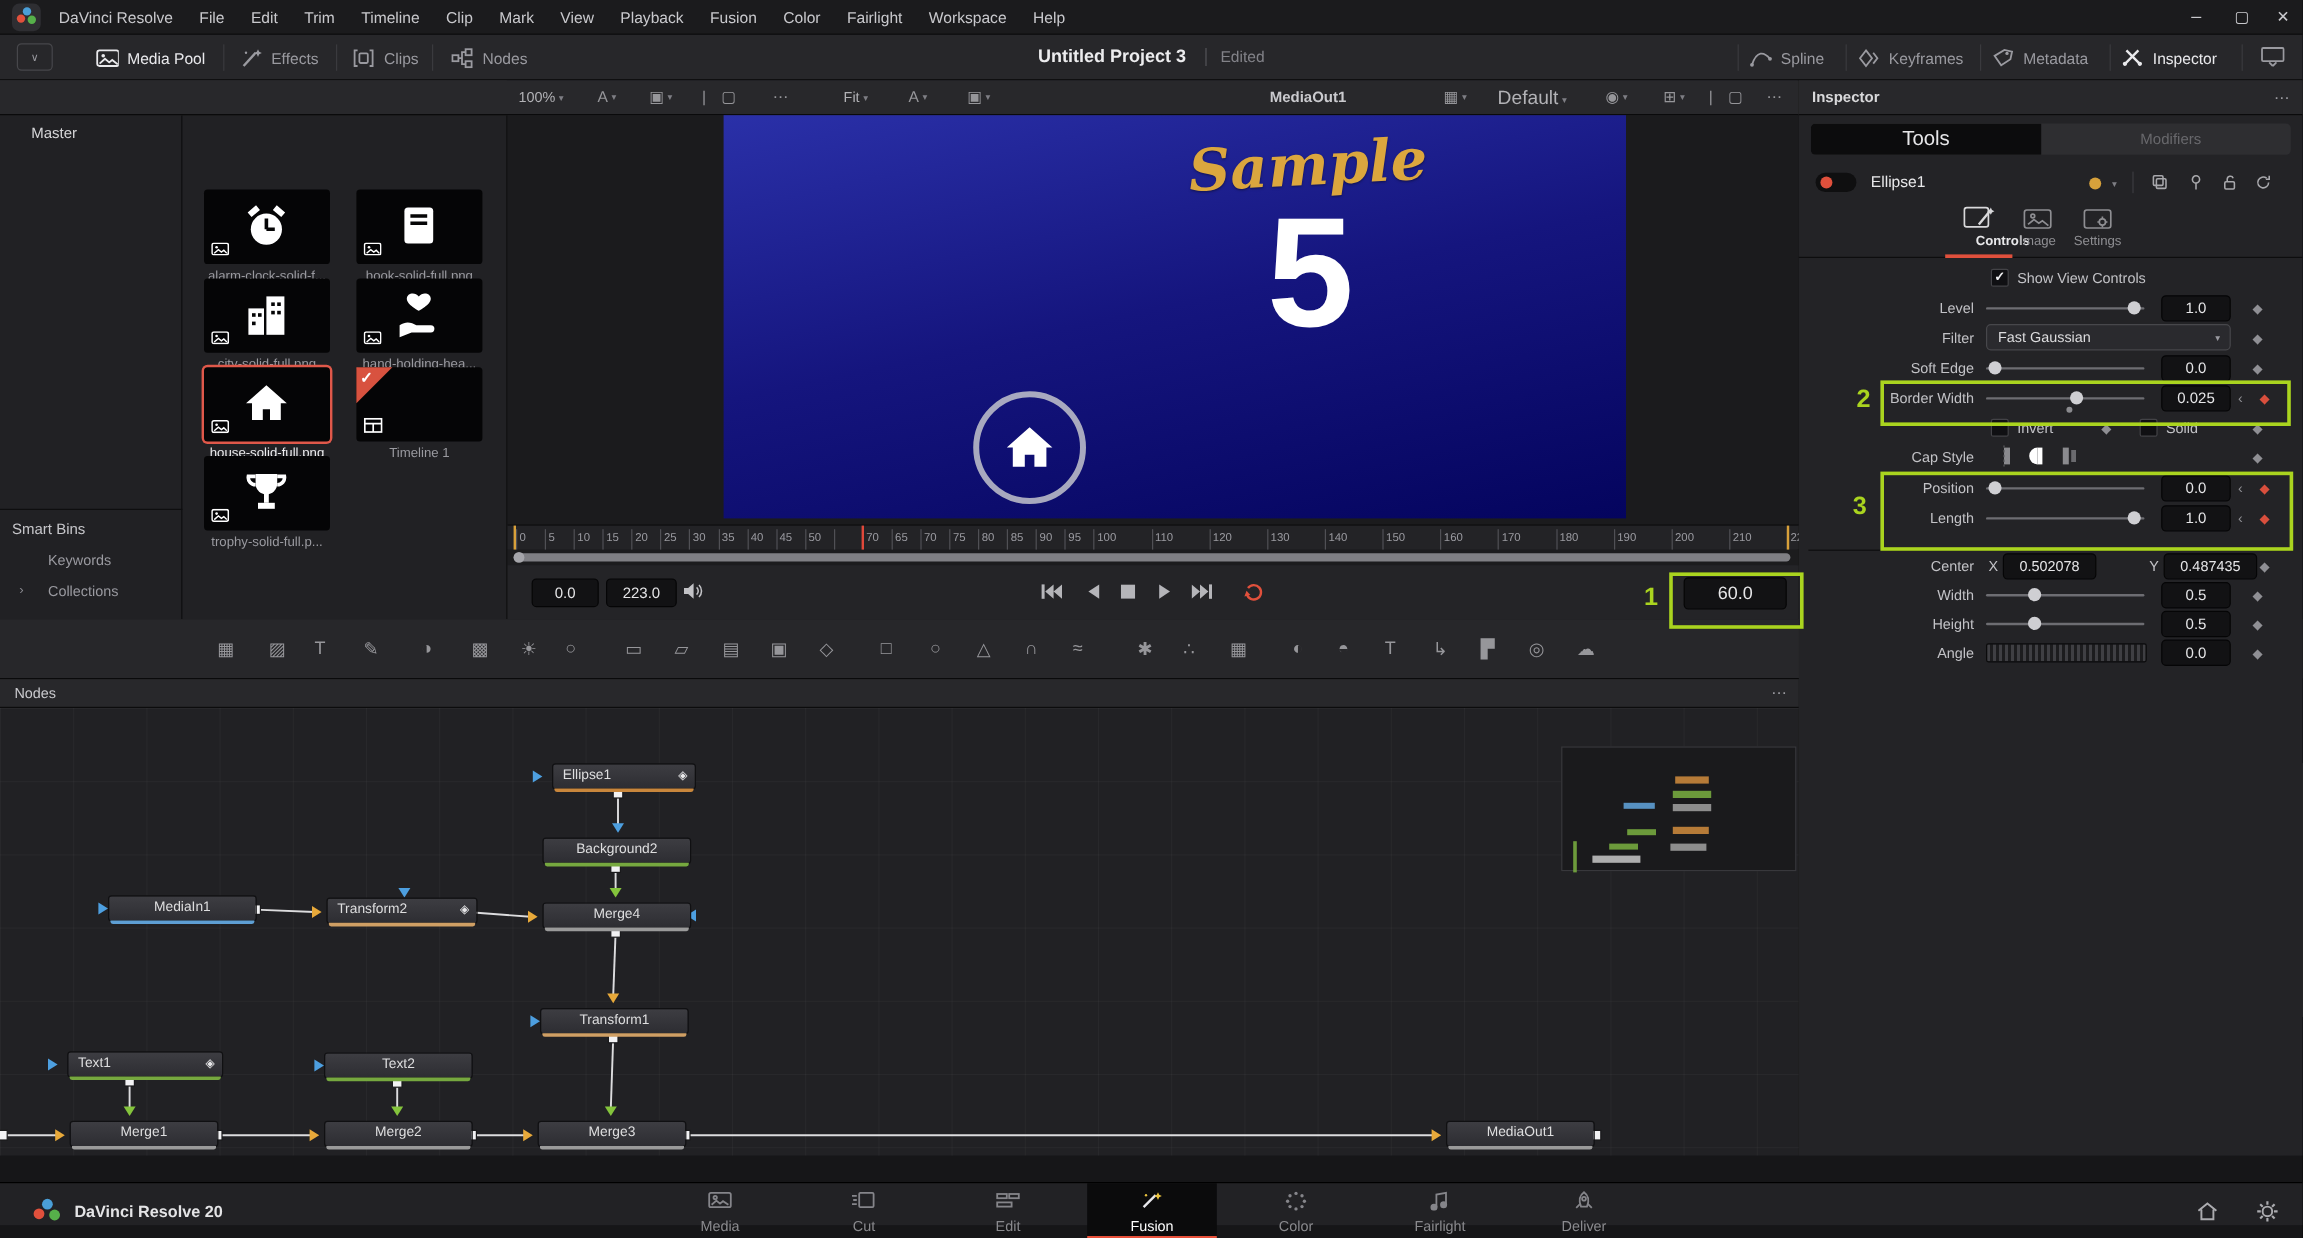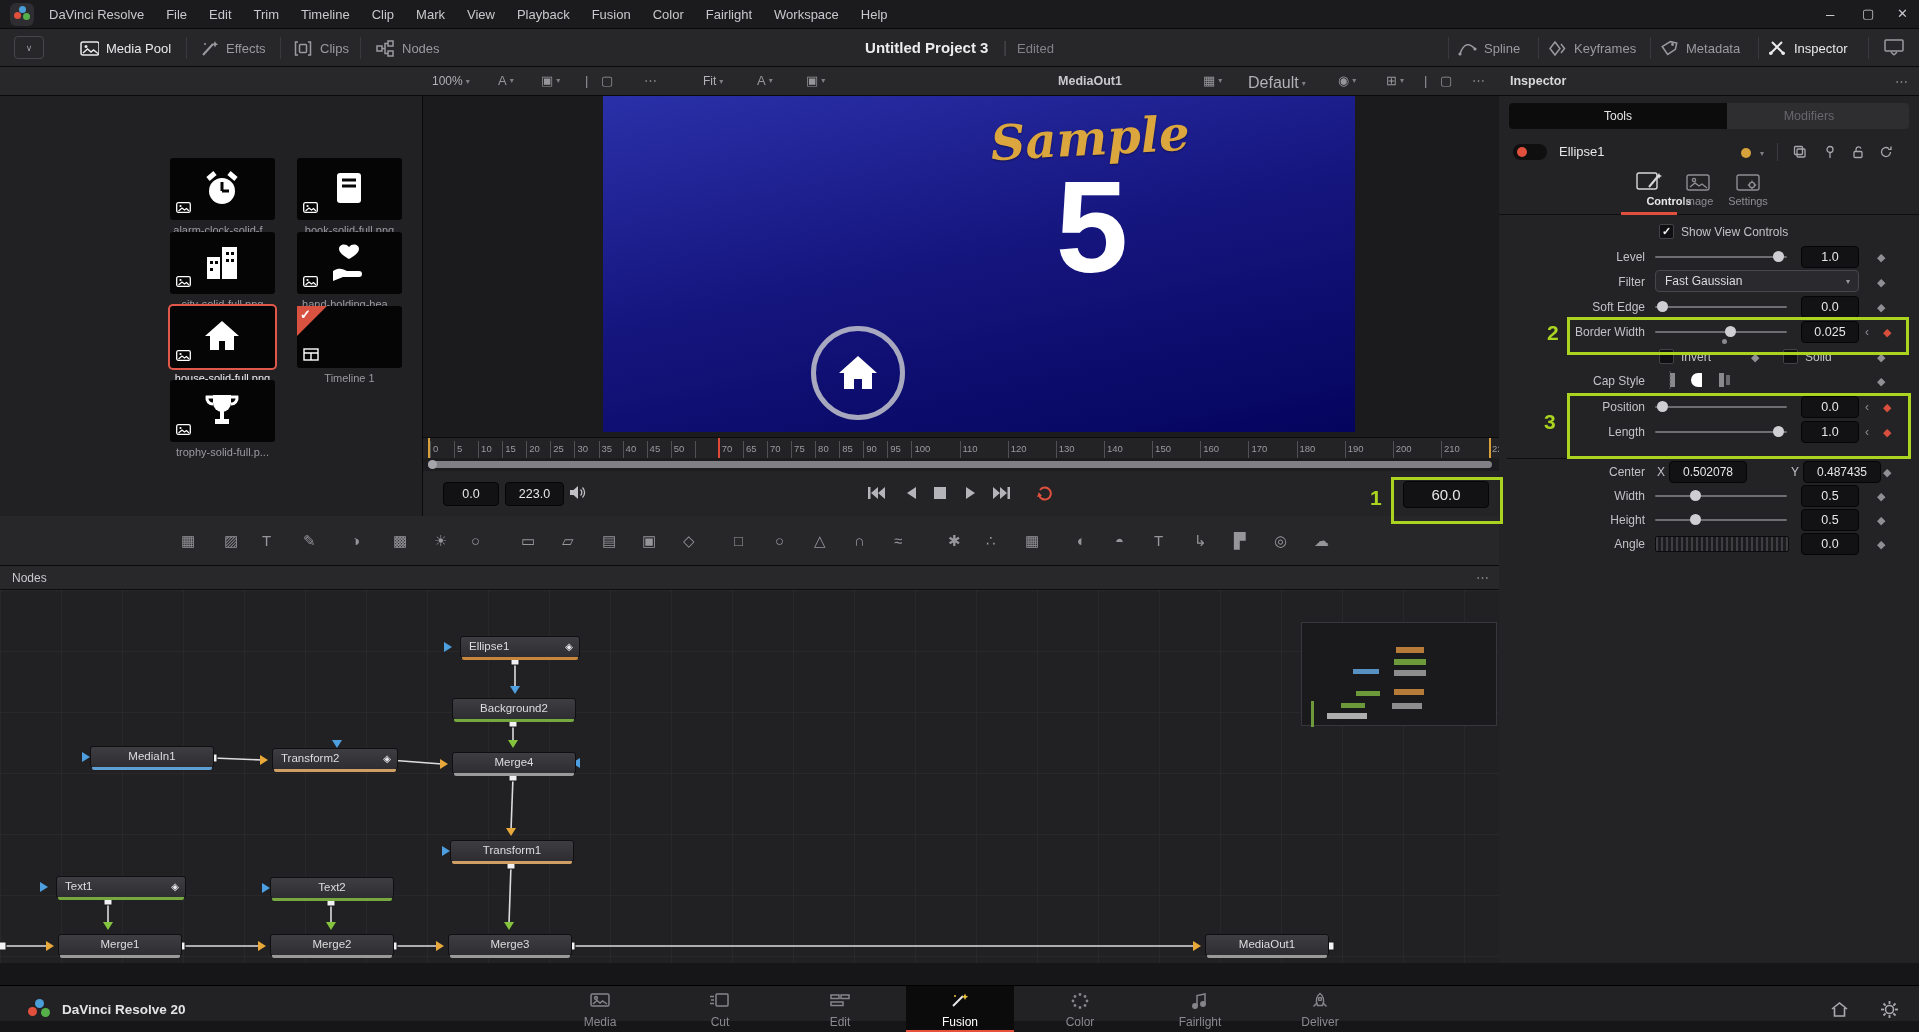--- a/index.html
+++ b/index.html
@@ -193,20 +193,28 @@
           </svg>
           <span class="dd">▾</span>
         </span>
         <span style="position: absolute; top: 7px; left: 362px; display: flex; align-items: center;">
           <span class="ico">≡</span>
         </span>
         <span style="position: absolute; top: 7px; left: 400px; display: flex; align-items: center;">
           <span class="ico">⋯</span>
         </span>
       </div>
+    <div class="abs" style="left:0;top:29px;width:152px;height:420px;border-right:1px solid #0e0e0f;background:#212124;">
+      <div style="padding:8px 0 0 26px;font-size:12.5px;color:#d6d6d8;">Master</div>
+      <div class="abs" style="left:0;top:328px;width:152px;height:1px;background:#0e0e0f;"></div>
+      <div class="abs" style="left:10px;top:338px;font-size:12.5px;color:#c6c6ca;">Smart Bins</div>
+      <div class="abs" style="left:40px;top:364px;font-size:12px;color:#9a9aa0;">Keywords</div>
+      <span class="abs" style="left:16px;top:390px;font-size:11px;color:#8a8a90;">›</span>
+      <div class="abs" style="left:40px;top:390px;font-size:12px;color:#9a9aa0;">Collections</div>
+    </div>
     <div class="abs" id="clip-grid" style="left:152px;top:29px;width:271px;height:420px;">
         <div class="thumb" style="left: 18px; top: 62px;">
           <div style="position: absolute; left: 32px; top: 11px;">
             <svg width="40" height="40" viewBox="0 0 40 40">
               <circle cx="20" cy="22" r="13" fill="#fff"></circle>
               <path d="M20 22 V13 M20 22 h7" stroke="#050506" stroke-width="3" fill="none"></path>
               <path d="M6 10 L13 4 M34 10 L27 4" stroke="#fff" stroke-width="5"></path>
             </svg>
           </div>
           <div style="position: absolute; left: 6px; top: 44px;">
@@ -736,21 +744,21 @@
         <div class="flabel">Deliver</div>
       </div>
     </div>
 
   <div class="abs" id="inspector" style="left:1499px;top:67px;width:420px;height:896px;background:#232326;">
     <div class="abs bar" style="left:0;top:0;width:420px;height:29px;background:#28282b;">
       <span class="abs lbl" style="left:11px;top:0;line-height:29px;font-size:12.5px;font-weight:bold;color:#d8d8da;">Inspector</span>
       <span class="abs" style="left:396px;top:0;line-height:29px;font-size:13px;color:#9a9aa0;">⋯</span>
     </div>
     <div class="abs" style="left:10px;top:36px;width:400px;height:26px;background:#2e2e31;border-radius:4px;overflow:hidden;">
-      <div class="abs" style="left:0;top:0;width:218px;height:26px;background:#0c0c0d;color:#e6e6e8;font-size:12px;text-align:center;line-height:26px;">Tools</div>
+      <div class="abs" style="left:0;top:0;width:192px;height:26px;background:#0c0c0d;color:#e6e6e8;font-size:17px;text-align:center;line-height:26px;">Tools</div>
       <div class="abs" style="left:200px;top:0;width:200px;height:26px;color:#68686c;font-size:12.5px;text-align:center;line-height:26px;">Modifiers</div>
     </div>
     <div class="abs" style="left:0;top:68px;width:420px;height:34px;">
       <span class="abs" style="left:14px;top:9px;width:34px;height:16px;background:#0f0f10;border-radius:8px;">
         <span class="abs" style="left:4px;top:3px;width:10px;height:10px;border-radius:50%;background:#e0503c;"></span>
       </span>
       <span class="abs lbl" style="left:60px;top:0;line-height:34px;font-size:13px;color:#e8e8ea;">Ellipse1</span>
       <span class="abs" style="left:242px;top:13px;width:10px;height:10px;border-radius:50%;background:#d7a13b;"></span>
       <span class="abs dd" style="left:258px;top:14px;">▾</span>
       <span class="abs" style="left:278px;top:8px;width:1px;height:18px;background:#3c3c40;"></span>

